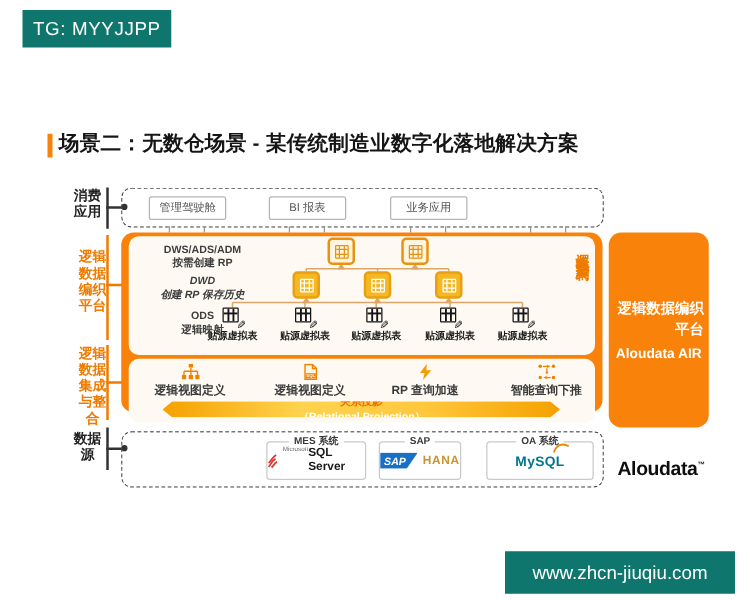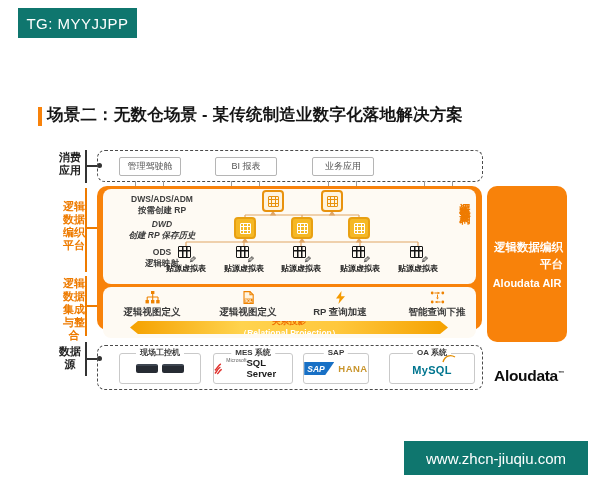--- a/index.html
+++ b/index.html
@@ -293,25 +293,20 @@
     </div>
   </div>
 </div>
 
 <div class="abs" id="platform">
   <div class="p-title">逻辑数据编织平台</div>
   <div class="p-sub">Aloudata AIR</div>
 </div>
 
 <div class="abs" id="sources">
-  <div class="src-box" style="left:21px;width:82px;">
-    <div class="src-legend">现场工控机</div>
-    <div class="device"></div>
-    <div class="device"></div>
-  </div>
   <div class="src-box" style="left:115px;width:80px;">
     <div class="src-legend">MES 系统</div>
     <svg width="9" height="13" viewBox="0 0 9 13">
       <g stroke="#E0342F" stroke-width="1.6" fill="none">
           <path d="M1 12 C4 9 3 7 7 5"></path>
           <path d="M1 8.5 C4 6 3.5 4 7.5 1.5"></path>
           <path d="M3.5 12.5 C6 10.5 5.5 9 8.5 7.5"></path>
         </g>
     </svg>
     <div class="ms-col">

